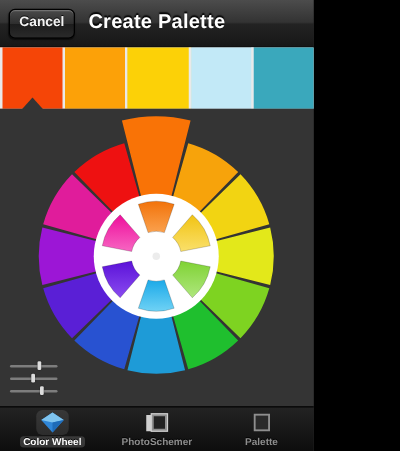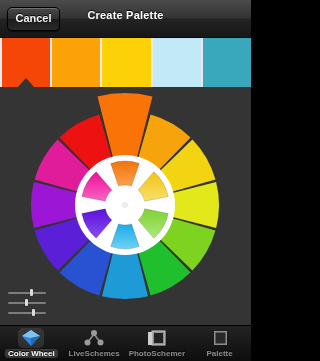--- a/index.html
+++ b/index.html
@@ -45,21 +45,21 @@
     user-select: none;
   }
   .btn-cancel { left: 7px; width: 51px; }
   .btn-save  { right: 7px; width: 41px; }
   .title-text {
     position: absolute;
     left: 0; top: 9px;
     width: 251px;
     text-align: center;
     color: #ffffff;
-    font-size: 11px;
+    font-size: 16px;
     font-weight: bold;
     text-shadow: 0 -1px 1px rgba(0,0,0,.95);
     letter-spacing: .2px;
   }
 
   
   .swatch-strip {
     position: absolute;
     left: 0; top: 38px;
     width: 251px; height: 49px;
@@ -271,32 +271,20 @@
             <polygon points="11,1 20,7 11,17 2,7" fill="#2f86d8"></polygon>
             <polygon points="11,1 20,7 11,9 2,7" fill="#7fc4ef"></polygon>
             <polygon points="11,9 20,7 11,17" fill="#1e6bb8"></polygon>
           </svg>
         </div>
         <div class="tab-label">Color Wheel</div>
       </div>
       <div class="tab">
         <div class="tab-icon">
           <svg width="22" height="18" viewBox="0 0 22 18">
-            <line x1="11" y1="5" x2="5" y2="13" stroke="#8e8e8e" stroke-width="1.6"></line>
-            <line x1="11" y1="5" x2="17" y2="13" stroke="#8e8e8e" stroke-width="1.6"></line>
-            <circle cx="11" cy="4" r="3" fill="#9a9a9a"></circle>
-            <circle cx="4.5" cy="13.5" r="3" fill="#9a9a9a"></circle>
-            <circle cx="17.5" cy="13.5" r="3" fill="#9a9a9a"></circle>
-          </svg>
-        </div>
-        <div class="tab-label">LiveSchemes</div>
-      </div>
-      <div class="tab">
-        <div class="tab-icon">
-          <svg width="22" height="18" viewBox="0 0 22 18">
             <rect x="2" y="3" width="12" height="13" fill="#cfcfcf"></rect>
             <rect x="6" y="2" width="13" height="14" fill="#8e8e8e" stroke="#cfcfcf" stroke-width="1"></rect>
             <rect x="8" y="4" width="9" height="10" fill="#222"></rect>
           </svg>
         </div>
         <div class="tab-label">PhotoSchemer</div>
       </div>
       <div class="tab">
         <div class="tab-icon">
           <svg width="22" height="18" viewBox="0 0 22 18">

